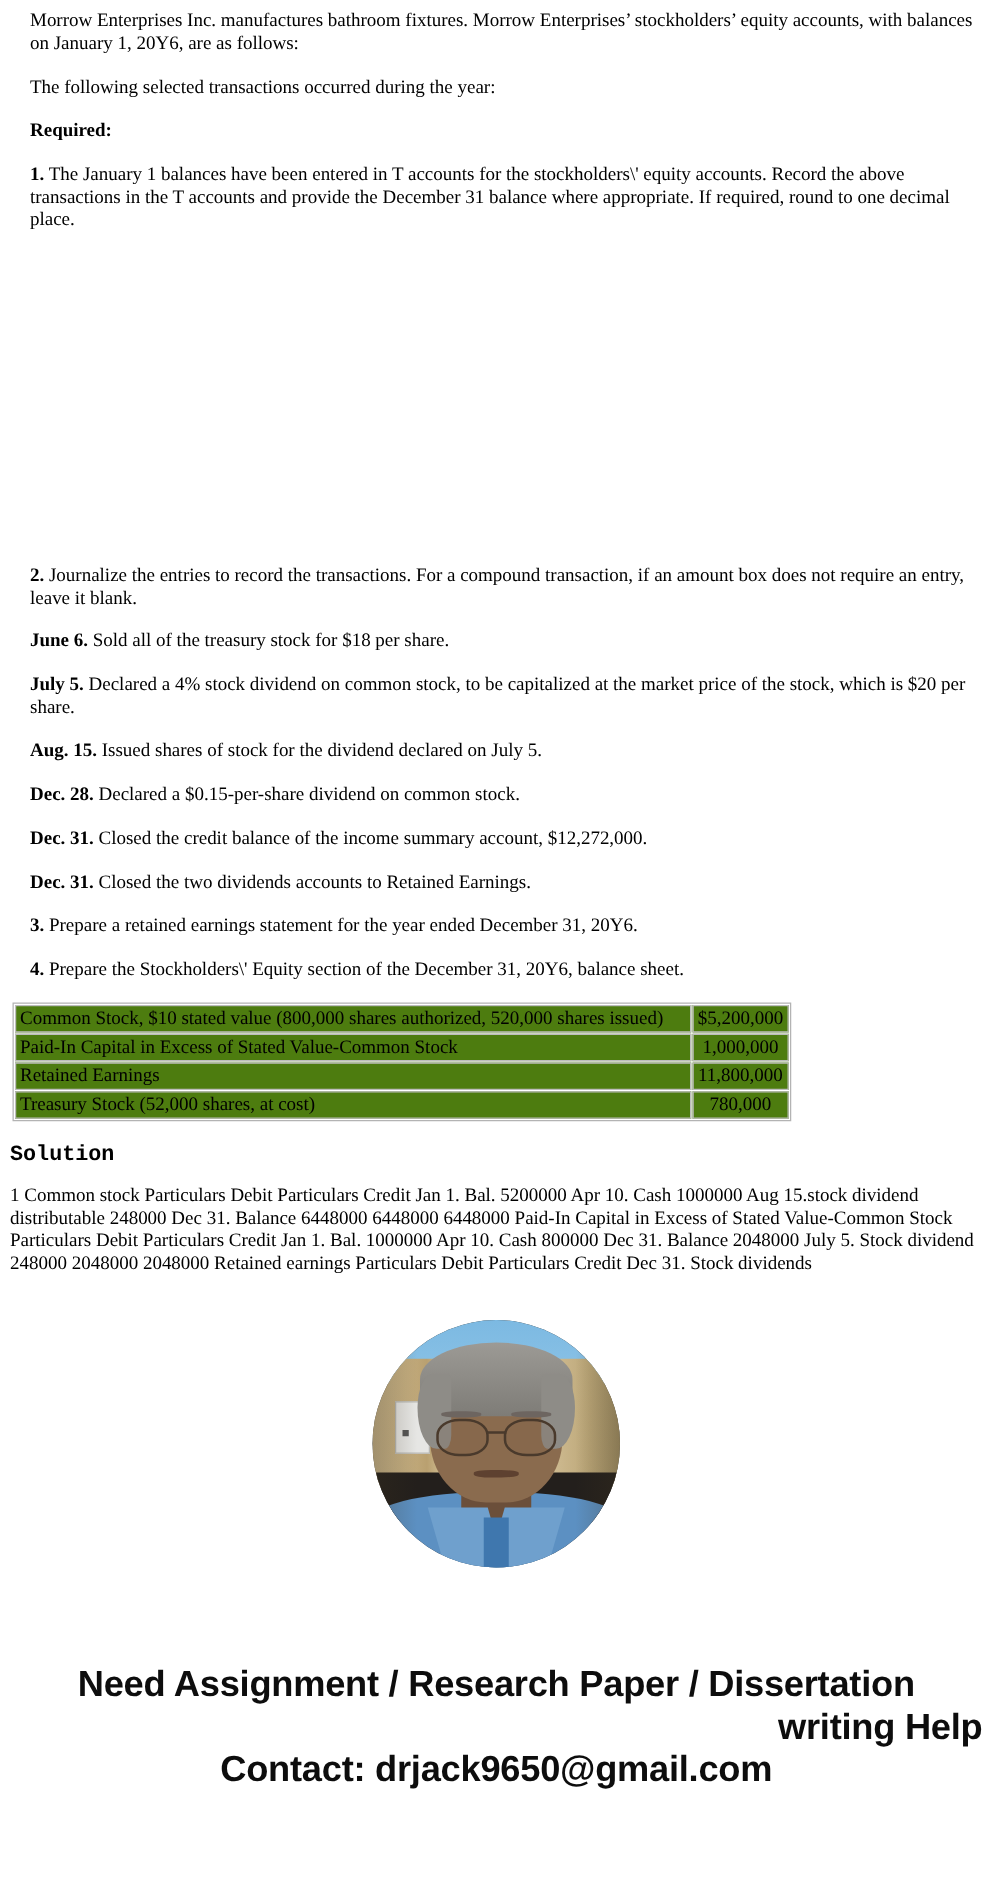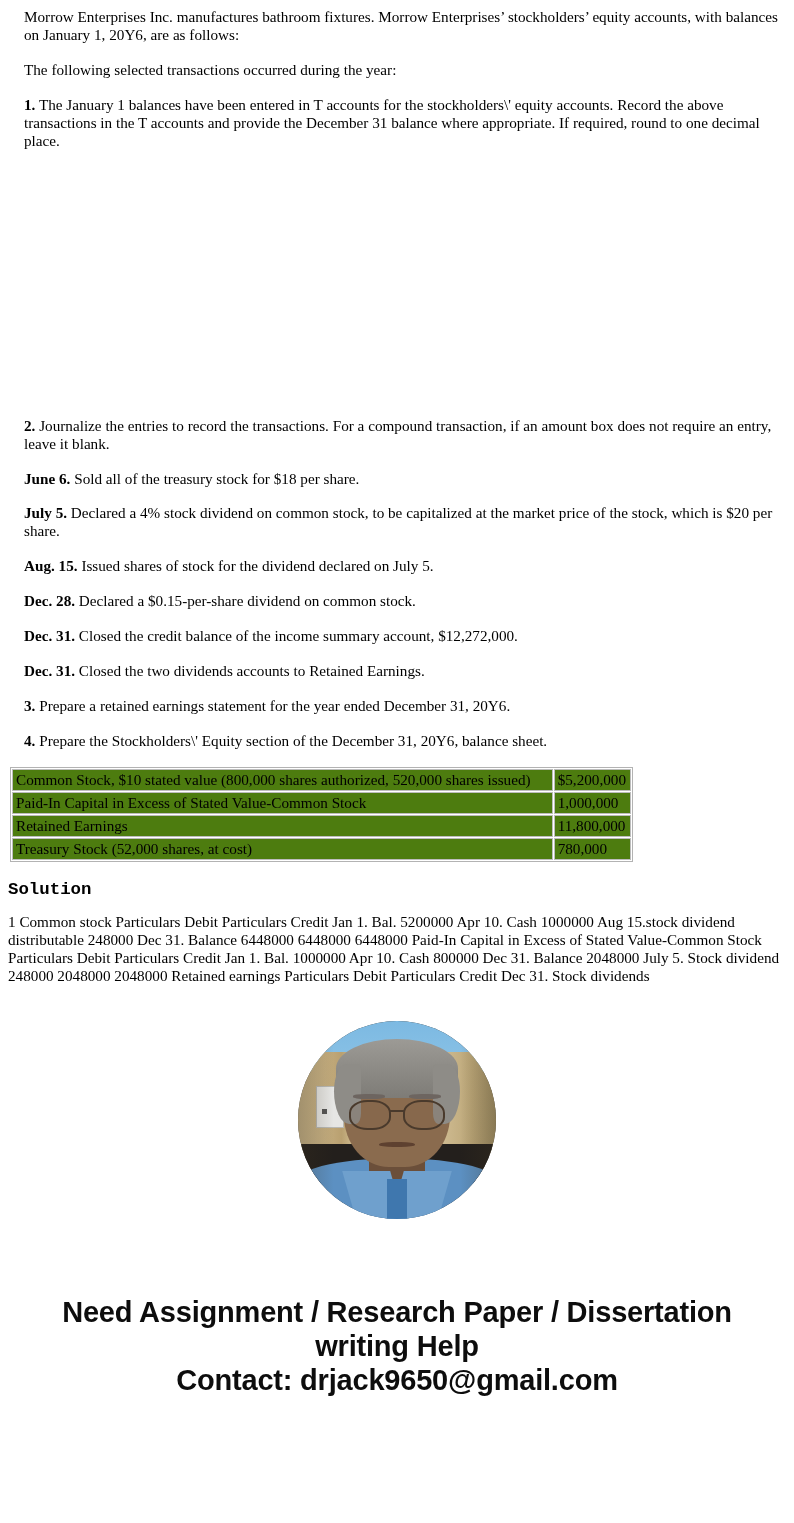--- a/index.html
+++ b/index.html
@@ -66,20 +66,21 @@
     padding: 1px 3px 2px 3px;
     vertical-align: top;
     white-space: nowrap;
     background: #4d7c0f;
   }
   table.equity-table td.acct {
     width: 545px;
   }
   table.equity-table td.amt {
     width: 70px;
+    text-align: center;
   }
   
   .solution-text {
     margin: 0;
     text-align: left;
   }
   
   .avatar-wrap {
     width: 100%;
     text-align: center;
@@ -188,36 +189,39 @@
   .promo {
     margin-top: 72px;
     text-align: center;
     font-family: "Liberation Sans", "DejaVu Sans", sans-serif;
     font-weight: bold;
     font-size: 29px;
     line-height: 1.18;
     color: #0d0d0d;
     letter-spacing: -0.2px;
   }
-  .promo .line2 { display: block; }
+  .promo .line2 { display: block; text-align: right; }
   .promo .line3 { display: block; }
 </style>
 </head>
 <body>
 
 <div class="page">
 
   <div class="para-block">
     <p class="body-para">Morrow Enterprises Inc. manufactures bathroom fixtures. Morrow Enterprises’ stockholders’ equity accounts, with balances on January 1, 20Y6, are as follows:</p>
   </div>
 
   <div class="para-block">
     <p class="body-para">The following selected transactions occurred during the year:</p>
   </div>
 
+  <div class="para-block">
+    <p class="body-para b">Required:</p>
+  </div>
 
   <div class="para-block">
     <p class="body-para"><span class="b">1.</span>
       <span>The January 1 balances have been entered in T accounts for the stockholders\' equity accounts. Record the above transactions in the T accounts and provide the December 31 balance where appropriate. If required, round to one decimal place.</span></p>
   </div>
 
   <div class="image-gap"></div>
 
   <div class="para-block">
     <p class="body-para"><span class="b">2.</span>

